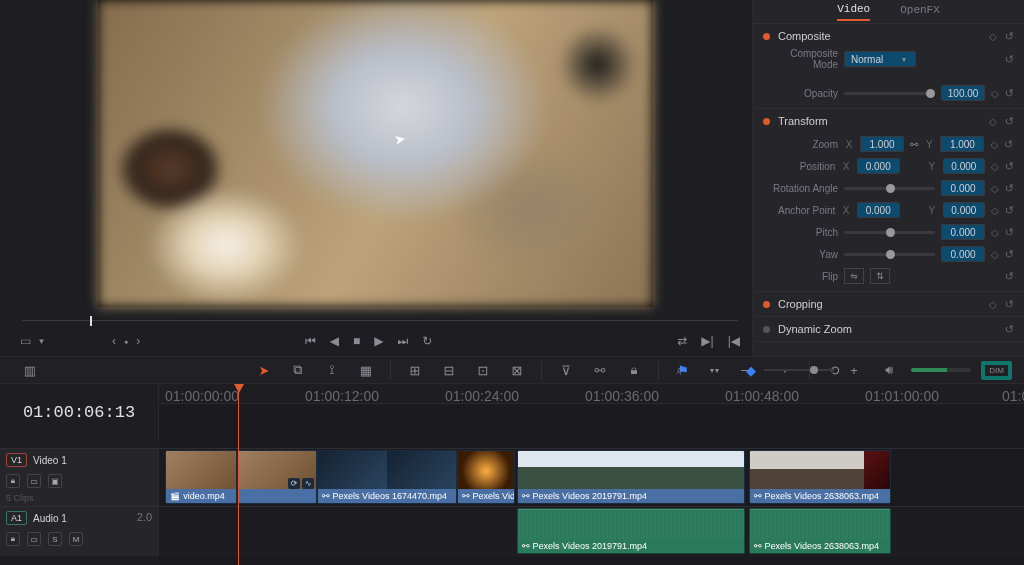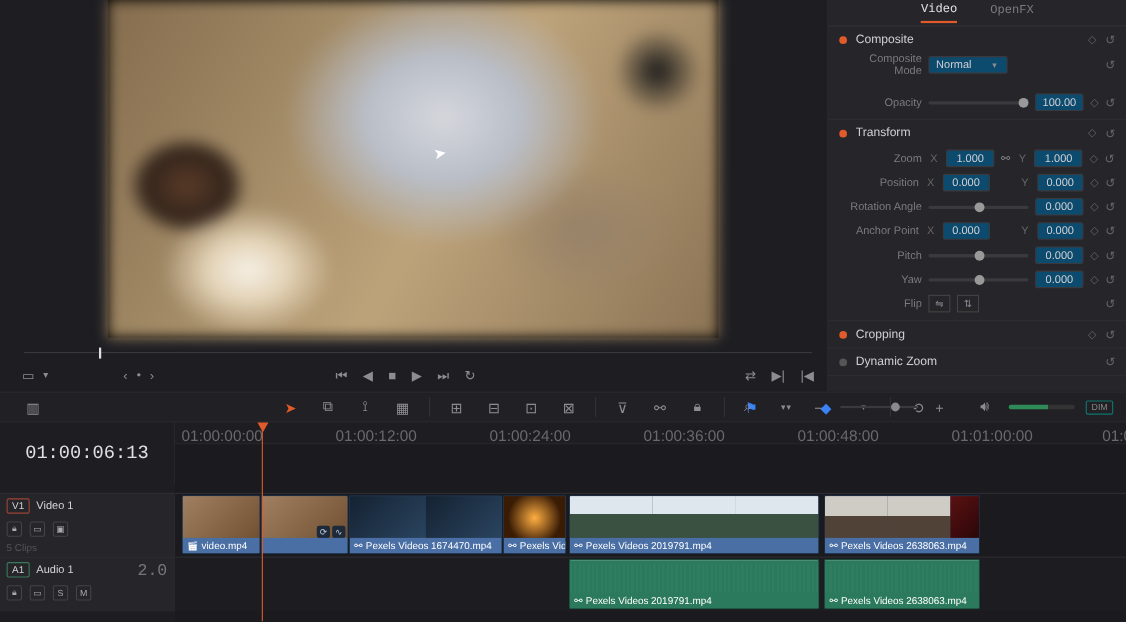--- a/index.html
+++ b/index.html
@@ -69,21 +69,21 @@
   .tool-mid { position: absolute; left: 252px; display: flex; align-items: center; gap: 10px; }
   .tool-mid .sep { width: 1px; height: 18px; background: #323236; margin: 0 2px; }
   .arrow-cursor { color: #e05a2b; }
   .flag-blue { color: #3b82f6; }
   .flag-blue2 { color: #3b82f6; font-size: 9px; }
   .tool-zoom { position: absolute; left: 668px; display:flex; align-items: center; gap: 8px; }
   .zoom-line { width: 70px; height: 2px; background: #3a3a3e; position: relative; }
   .zoom-dot { position: absolute; left: 46px; top: -3px; width: 8px; height: 8px; border-radius: 50%; background: #8a8a8e; }
   .tool-audio { position: absolute; right: 12px; display:flex; align-items: center; gap: 10px; }
   .vol-line { width: 60px; height: 4px; background: linear-gradient(to right, #2e8b57 60%, #333 60%); border-radius: 2px; }
-  .dim-badge { font-size: 8px; padding: 1px 4px; border: 1px solid #0f766e; border-radius: 2px; color: #888; }
+  .dim-badge { font-size: 8px; padding: 1px 4px; border: 4px solid #0f766e; border-radius: 2px; color: #888; }
   
   .tc-row {
     position: absolute; left: 0; top: 384px; width: 159px; height: 56px;
     border-right: 1px solid #2a2a2e;
     display:flex; align-items:center; justify-content:center;
   }
   .tc-text { color: #e0e0e4; font-size: 17px; font-family: "Courier New", monospace; }
   .ruler {
     position: absolute; left: 159px; top: 384px; right: 0; height: 20px;
     border-bottom: 1px solid #2a2a2e;
@@ -112,21 +112,21 @@
   .track-head.video { top: 448px; height: 58px; }
   .track-head.audio { top: 506px; height: 50px; }
   .th-top { display:flex; align-items:center; height: 22px; padding: 0 6px; gap:6px; }
   .th-badge { font-size: 9px; padding: 1px 4px; border: 1px solid #a04434; color: #d5d5d8; border-radius: 2px; }
   .th-badge.a { border-color: #3a7a5a; }
   .th-name { color: #d5d5d8; font-size: 10px; }
   .th-ctrls { display:flex; align-items:center; gap: 7px; padding: 3px 6px; }
   .th-ctrls .ico { width: 14px; height: 14px; display:inline-flex; align-items:center; justify-content:center;
     border: 1px solid #444; font-size: 8px; color:#aaa; border-radius: 2px; cursor:pointer; }
   .th-sub { color: #55555a; font-size: 9px; padding: 2px 6px; }
-  .th-num { position:absolute; right:6px; top:4px; color:#777; font-size:15px;font-family:Liberation Mono, monospace; }
+  .th-num { position:absolute; right:6px; top:4px; color:#777; font-size:11px; }
   
   .track-lane {
     position: absolute; left: 159px; right: 0; border-top: 1px solid #2e2e32;
   }
   .track-lane.video { top: 448px; height: 58px; }
   .track-lane.audio { top: 506px; height: 50px; background: #1d1d21; }
   .clip {
     position: absolute; top: 1px; height: 54px; border-radius: 2px; overflow: hidden;
     border: 1px solid rgba(0,0,0,0.4);
   }

